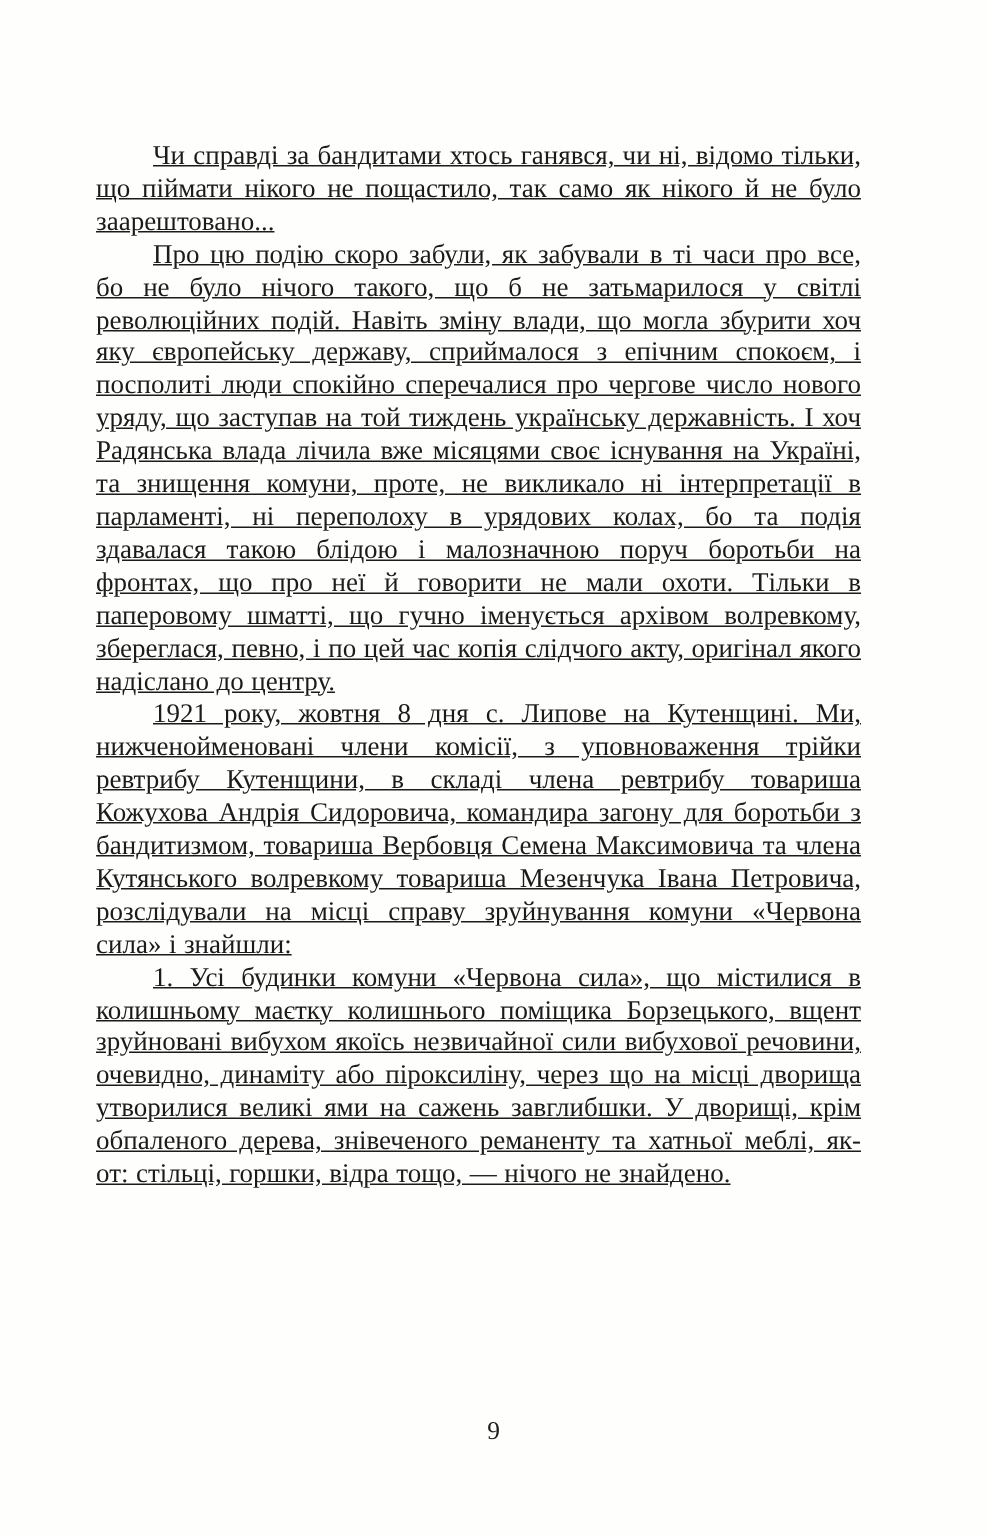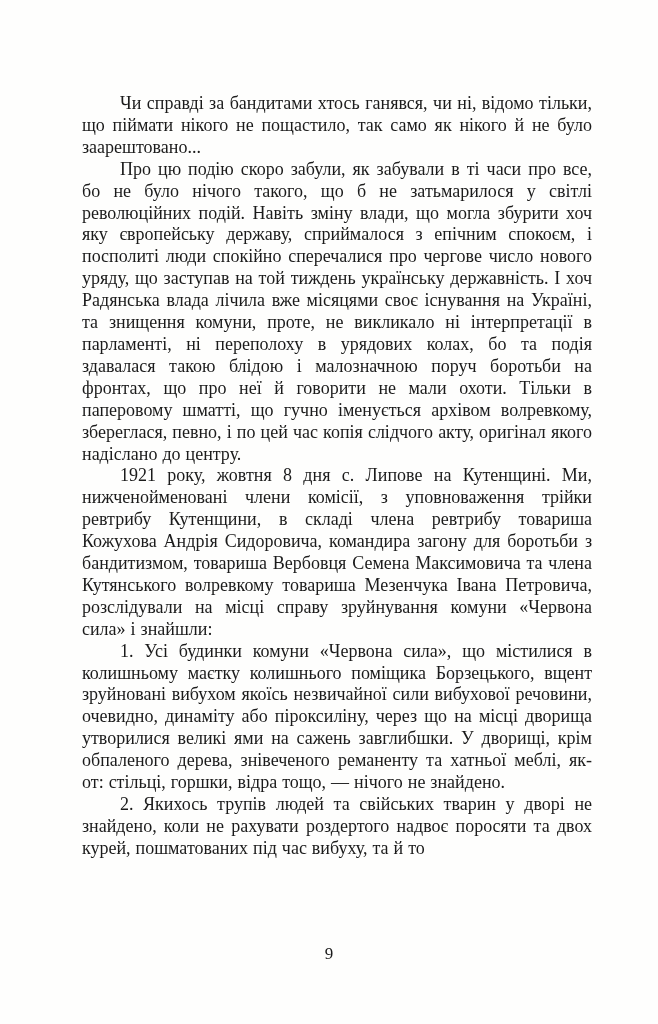--- a/index.html
+++ b/index.html
@@ -12,22 +12,23 @@
     width: 658px;
     height: 1024px;
     background: #fefefd;
     overflow: hidden;
     font-family: "Liberation Serif", "DejaVu Serif", serif;
     color: #1b1b1b;
   }
   .text-block {
     position: absolute;
     top: 93px;
-    left: 82px;
+    left: 64px;
     width: 510px;
+    text-decoration: underline;
   }
   .text-block p {
     margin: 0;
     padding: 0;
     font-size: 18px;
     line-height: 21.9px;
     text-align: justify;
     text-indent: 38px;
     word-spacing: 0.5px;
   }
@@ -44,16 +45,15 @@
 </style>
 </head>
 <body>
 
 <div class="page">
   <div class="text-block">
     <p>Чи справді за бандитами хтось ганявся, чи ні, відомо тільки, що піймати нікого не пощастило, так само як нікого й не було заарештовано...</p>
     <p>Про цю подію скоро забули, як забували в ті часи про все, бо не було нічого такого, що б не затьмарилося у світлі революційних подій. Навіть зміну влади, що могла збурити хоч яку європейську державу, сприймалося з епічним спокоєм, і посполиті люди спокійно сперечалися про чергове число нового уряду, що заступав на той тиждень українську державність. І хоч Радянська влада лічила вже місяцями своє існування на Україні, та знищення комуни, проте, не викликало ні інтерпретації в парламенті, ні переполоху в урядових колах, бо та подія здавалася такою блідою і малозначною поруч боротьби на фронтах, що про неї й говорити не мали охоти. Тільки в паперовому шматті, що гучно іменується архівом волревкому, збереглася, певно, і по цей час копія слідчого акту, оригінал якого надіслано до центру.</p>
     <p>1921 року, жовтня 8 дня с. Липове на Кутенщині. Ми, нижченойменовані члени комісії, з уповноваження трійки ревтрибу Кутенщини, в складі члена ревтрибу товариша Кожухова Андрія Сидоровича, командира загону для боротьби з бандитизмом, товариша Вербовця Семена Максимовича та члена Кутянського волревкому товариша Мезенчука Івана Петровича, розслідували на місці справу зруйнування комуни «Червона сила» і знайшли:</p>
     <p>1. Усі будинки комуни «Червона сила», що містилися в колишньому маєтку колишнього поміщика Борзецького, вщент зруйновані вибухом якоїсь незвичайної сили вибухової речовини, очевидно, динаміту або піроксиліну, через що на місці дворища утворилися великі ями на сажень завглибшки. У дворищі, крім обпаленого дерева, знівеченого реманенту та хатньої меблі, як-от: стільці, горшки, відра тощо, — нічого не знайдено.</p>
-    <p>2. Якихось трупів людей та свійських тварин у дворі не знайдено, коли не рахувати роздертого надвоє поросяти та двох курей, пошматованих під час вибуху, та й то</p>
   </div>
   <div class="page-number">9</div>
 </div>
 
 </body></html>

